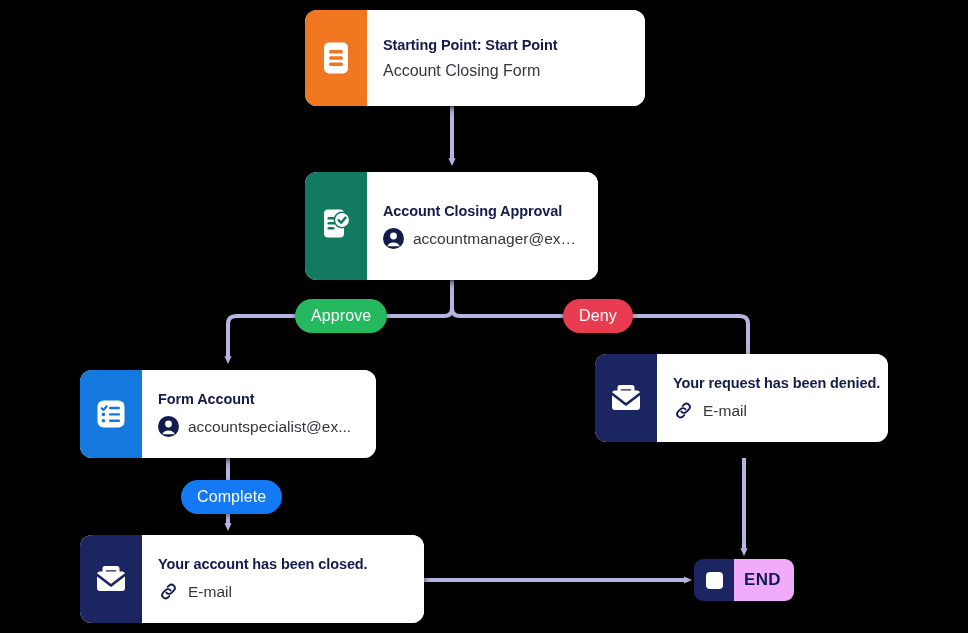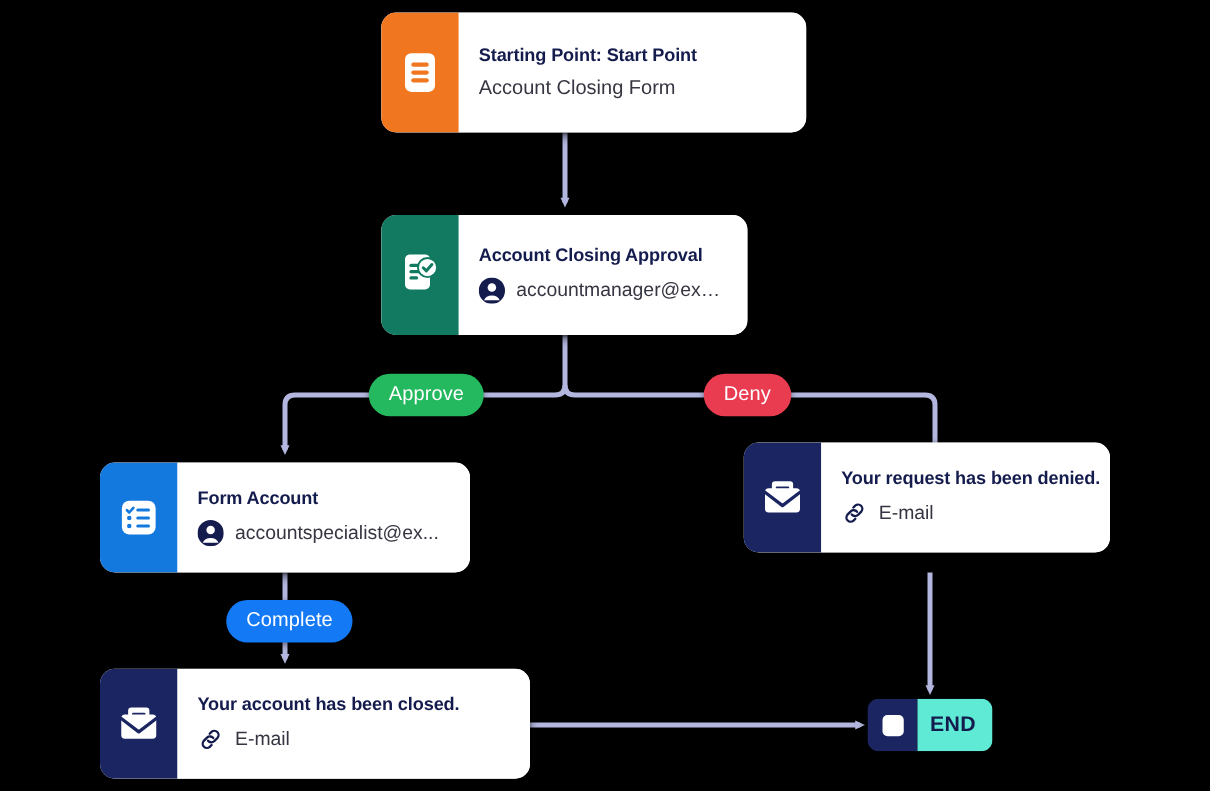--- a/index.html
+++ b/index.html
@@ -109,21 +109,21 @@
     overflow: hidden;
     box-shadow: 0 3px 7px rgba(0,0,0,0.55);
   }
   .end-icon {
     width: 40px;
     display: flex;
     align-items: center;
     justify-content: center;
   }
   .end-label {
-    background: #5eead4;
+    background: #f0abfc;
     display: flex;
     align-items: center;
     padding: 0 13px 0 10px;
     font-size: 17px;
     font-weight: bold;
     color: #141b4d;
     letter-spacing: 0.3px;
   }
   .stop-square {
     width: 17px;
@@ -168,21 +168,21 @@
       </svg>
     </div>
     <div class="node-body">
       <div class="node-title">Starting Point: Start Point</div>
       <div class="node-sub-row">
         <div class="node-sub plain">Account Closing Form</div>
       </div>
     </div>
   </div>
 
-  <div class="node" style="left:305px; top:172px; width:293px; height:96px;">
+  <div class="node" style="left:305px; top:172px; width:293px; height:108px;">
     <div class="node-icon" style="background:#117a60;">
       <svg width="34" height="34" viewBox="0 0 34 34" aria-hidden="true">
         <path d="M5,4.5 a4,4 0 0 1 4,-4 h12 a4,4 0 0 1 4,4 v20 a4,4 0 0 1 -4,4 h-12 a4,4 0 0 1 -4,-4 z" fill="#ffffff"></path>
         <rect x="8.5" y="8" width="8" height="2.6" rx="1.3" fill="#117a60"></rect>
         <rect x="8.5" y="13" width="10" height="2.6" rx="1.3" fill="#117a60"></rect>
         <rect x="8.5" y="18" width="7" height="2.6" rx="1.3" fill="#117a60"></rect>
         <circle cx="23" cy="11" r="8.4" fill="#117a60"></circle>
         <circle cx="23" cy="11" r="6.9" fill="#ffffff"></circle>
         <path d="M19.6,11.2 L22.1,13.7 L26.5,8.6" stroke="#117a60" stroke-width="2.4" fill="none" stroke-linecap="round" stroke-linejoin="round"></path>
       </svg>

